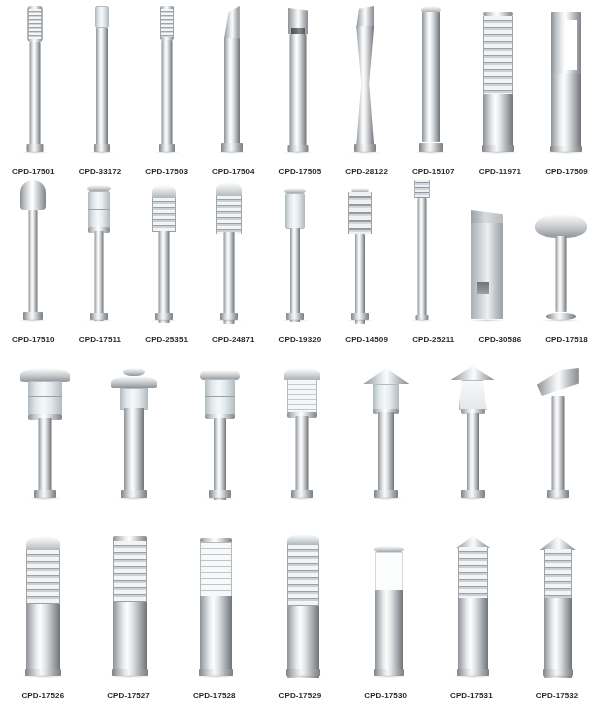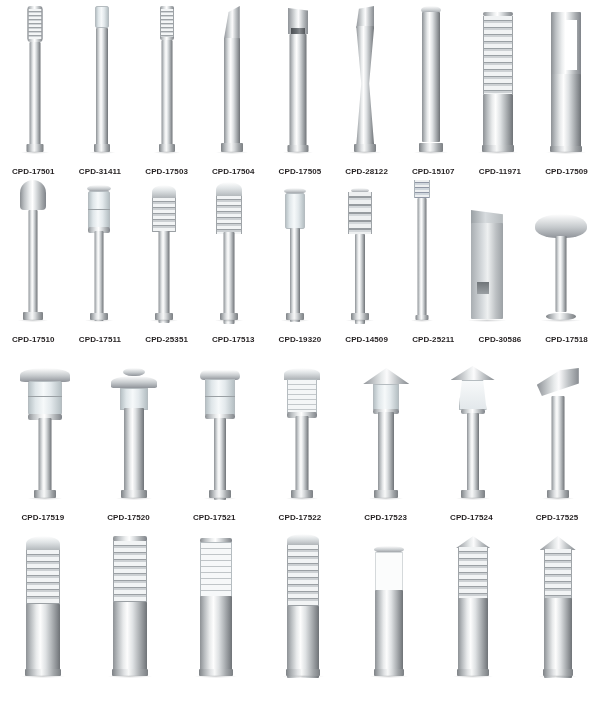--- a/index.html
+++ b/index.html
@@ -247,21 +247,21 @@
           <div class="glass" style="width:12px;height:50px;top:8px;left:calc(50% + 5px);background:#ffffff;border:none;"></div>
           <div class="pole" style="width:30px;height:78px;top:62px;"></div>
           <div class="base" style="width:32px;height:6px;"></div>
           <div class="shadow" style="width:40px;"></div>
         </div>
       </div>
 
     </div>
     <div class="row-captions" style="margin-top:8px;">
       <div class="cap-cell" style="width:60px;"><span class="caption">CPD-17501</span></div>
-      <div class="cap-cell" style="width:60px;"><span class="caption">CPD-31411</span></div>
+      <div class="cap-cell" style="width:60px;"><span class="caption">CPD-33172</span></div>
       <div class="cap-cell" style="width:60px;"><span class="caption">CPD-17503</span></div>
       <div class="cap-cell" style="width:60px;"><span class="caption">CPD-17504</span></div>
       <div class="cap-cell" style="width:60px;"><span class="caption">CPD-17505</span></div>
       <div class="cap-cell" style="width:60px;"><span class="caption">CPD-28122</span></div>
       <div class="cap-cell" style="width:60px;"><span class="caption">CPD-15107</span></div>
       <div class="cap-cell" style="width:60px;"><span class="caption">CPD-11971</span></div>
       <div class="cap-cell" style="width:60px;"><span class="caption">CPD-17509</span></div>
     </div>
   </div>
 
@@ -360,21 +360,21 @@
           <div class="base" style="width:30px;height:7px;border-radius:50%/60%;"></div>
           <div class="shadow" style="width:40px;"></div>
         </div>
       </div>
 
     </div>
     <div class="row-captions" style="margin-top:8px;">
       <div class="cap-cell" style="width:60px;"><span class="caption">CPD-17510</span></div>
       <div class="cap-cell" style="width:60px;"><span class="caption">CPD-17511</span></div>
       <div class="cap-cell" style="width:60px;"><span class="caption">CPD-25351</span></div>
-      <div class="cap-cell" style="width:60px;"><span class="caption">CPD-17513</span></div>
+      <div class="cap-cell" style="width:60px;"><span class="caption">CPD-24871</span></div>
       <div class="cap-cell" style="width:60px;"><span class="caption">CPD-19320</span></div>
       <div class="cap-cell" style="width:60px;"><span class="caption">CPD-14509</span></div>
       <div class="cap-cell" style="width:60px;"><span class="caption">CPD-25211</span></div>
       <div class="cap-cell" style="width:60px;"><span class="caption">CPD-30586</span></div>
       <div class="cap-cell" style="width:60px;"><span class="caption">CPD-17518</span></div>
     </div>
   </div>
 
   <div class="product-row" style="height:178px;">
     <div class="row-items" style="height:150px;">
@@ -453,29 +453,20 @@
         <div class="fig" style="width:50px;height:130px;">
           <div class="cone" style="width:42px;height:28px;top:0;
             clip-path:polygon(100% 0,100% 55%,12% 100%,0 60%,55% 8%);"></div>
           <div class="pole" style="width:13px;height:100px;top:28px;"></div>
           <div class="base" style="width:22px;height:8px;"></div>
           <div class="shadow" style="width:32px;"></div>
         </div>
       </div>
 
     </div>
-    <div class="row-captions" style="margin-top:8px;">
-      <div class="cap-cell" style="width:76px;"><span class="caption">CPD-17519</span></div>
-      <div class="cap-cell" style="width:76px;"><span class="caption">CPD-17520</span></div>
-      <div class="cap-cell" style="width:76px;"><span class="caption">CPD-17521</span></div>
-      <div class="cap-cell" style="width:76px;"><span class="caption">CPD-17522</span></div>
-      <div class="cap-cell" style="width:76px;"><span class="caption">CPD-17523</span></div>
-      <div class="cap-cell" style="width:76px;"><span class="caption">CPD-17524</span></div>
-      <div class="cap-cell" style="width:76px;"><span class="caption">CPD-17525</span></div>
-    </div>
   </div>
 
   <div class="product-row" style="height:178px;">
     <div class="row-items" style="height:150px;">
 
       <div class="product-cell">
         <div class="fig" style="width:48px;height:140px;">
           <div class="dome" style="width:34px;height:16px;top:0;"></div>
           <div class="louver" style="width:34px;height:56px;top:14px;
             background:repeating-linear-gradient(to bottom,#f2f4f5 0px,#f2f4f5 4px,#9ba0a4 4px,#9ba0a4 5px,#ccd0d3 5px,#ccd0d3 7px);"></div>
@@ -544,15 +535,24 @@
           <div class="cone" style="width:36px;height:14px;top:0;clip-path:polygon(50% 0,100% 100%,0 100%);"></div>
           <div class="louver" style="width:28px;height:50px;top:13px;
             background:repeating-linear-gradient(to bottom,#f2f4f5 0px,#f2f4f5 4px,#9ba0a4 4px,#9ba0a4 5px,#ccd0d3 5px,#ccd0d3 7px);"></div>
           <div class="pole" style="width:28px;height:80px;top:62px;"></div>
           <div class="base" style="width:30px;height:7px;"></div>
           <div class="shadow" style="width:38px;"></div>
         </div>
       </div>
 
     </div>
+    <div class="row-captions" style="margin-top:8px;">
+      <div class="cap-cell" style="width:76px;"><span class="caption">CPD-17526</span></div>
+      <div class="cap-cell" style="width:76px;"><span class="caption">CPD-17527</span></div>
+      <div class="cap-cell" style="width:76px;"><span class="caption">CPD-17528</span></div>
+      <div class="cap-cell" style="width:76px;"><span class="caption">CPD-17529</span></div>
+      <div class="cap-cell" style="width:76px;"><span class="caption">CPD-17530</span></div>
+      <div class="cap-cell" style="width:76px;"><span class="caption">CPD-17531</span></div>
+      <div class="cap-cell" style="width:76px;"><span class="caption">CPD-17532</span></div>
+    </div>
   </div>
 
 </div>
 
 </body></html>

